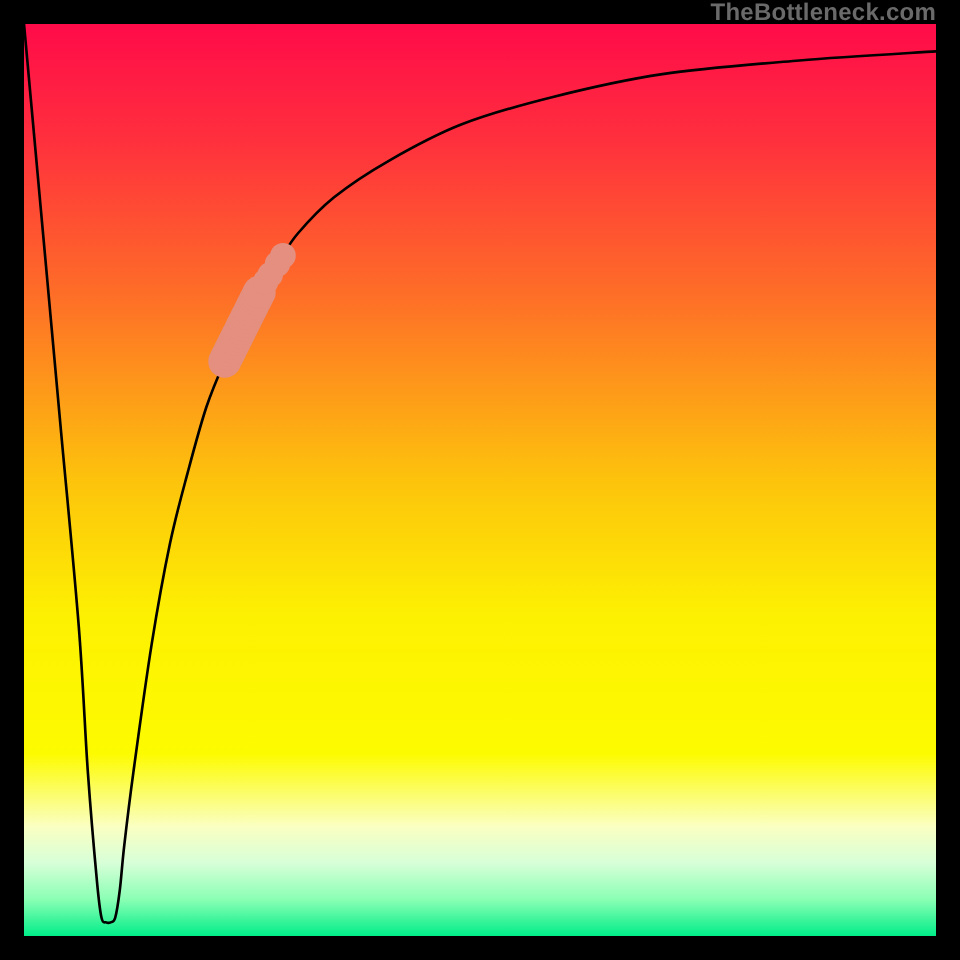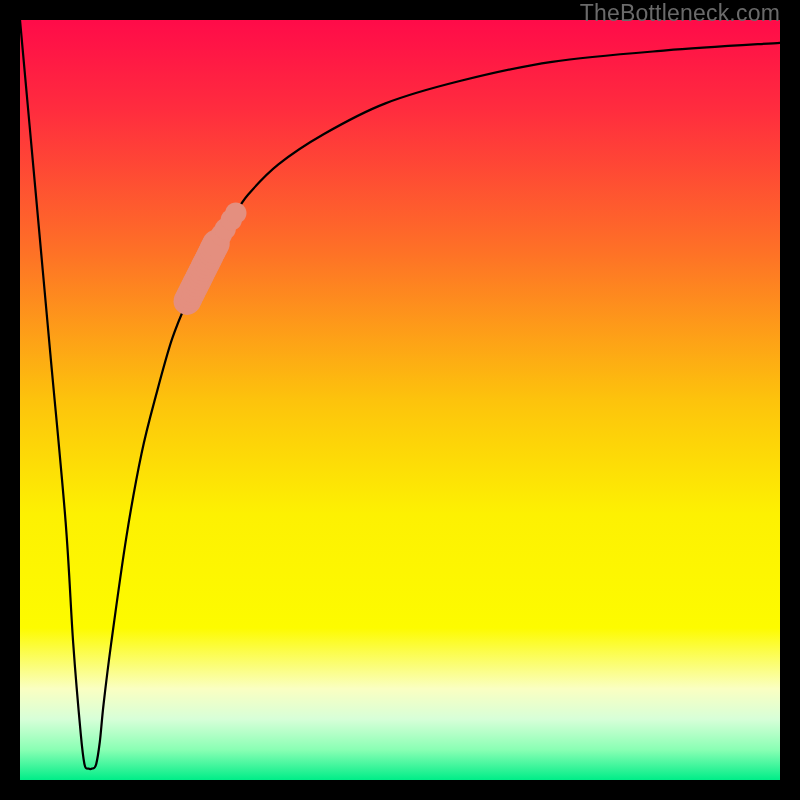--- a/index.html
+++ b/index.html
@@ -23,22 +23,22 @@
     left: 20px;
     top: 20px;
     width: 760px;
     height: 760px;
   }
   .watermark {
     position: absolute;
     top: 0;
     right: 20px;
     font-family: Arial, Helvetica, sans-serif;
-    font-size: 23px;
-    font-weight: 400;
+    font-size: 20px;
+    font-weight: 700;
     color: #6a6a6a;
     letter-spacing: 0.2px;
   }
   svg { display: block; }
 </style>
 </head>
 <body>
 
 <div class="frame">
   <div class="plot">

